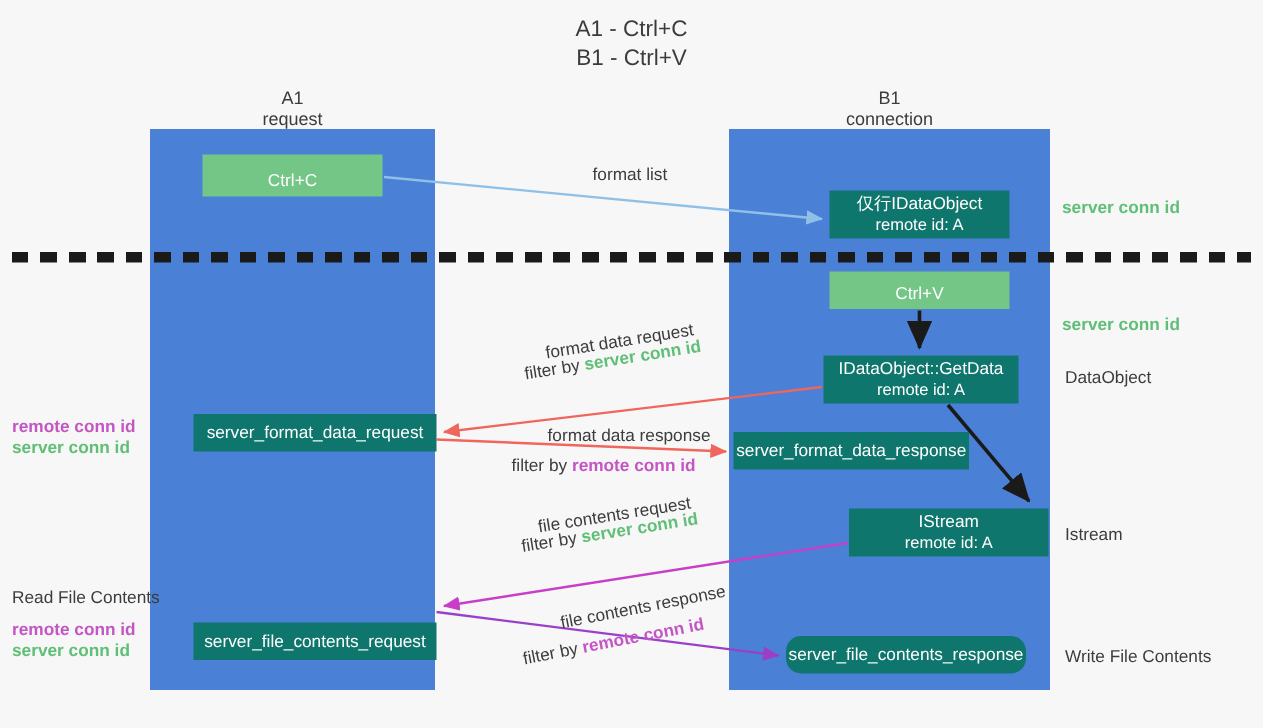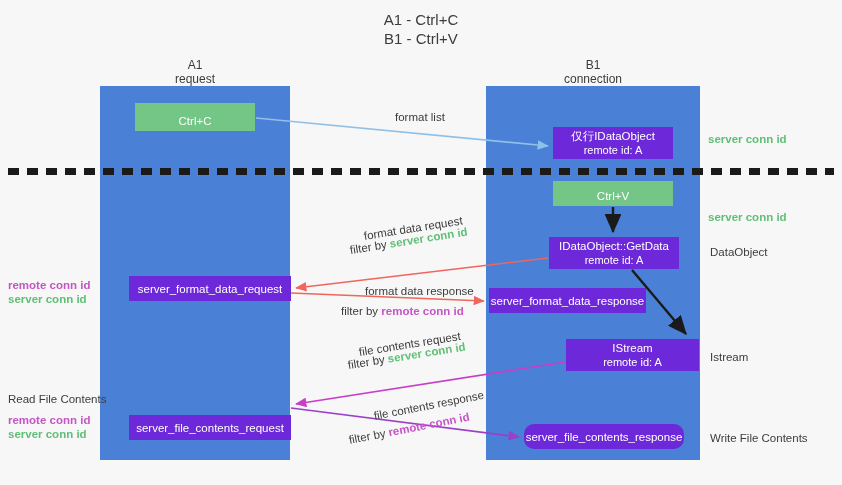--- a/index.html
+++ b/index.html
@@ -37,21 +37,21 @@
   }
 
   
   .box{
     position:absolute;box-sizing:border-box;
     display:flex;flex-direction:column;align-items:center;justify-content:center;
     color:#ffffff;font-size:11.5px;line-height:14px;text-align:center;
     padding:3px 4px;
   }
   .box.green{background:#74c686;justify-content:flex-end;}
-  .box.orange{background:#6d28d9;}
+  .box.orange{background:#0f766e;}
   .box .l2{font-size:11px;}
 
   #box-ctrl-c{left:135px;top:103px;width:120px;height:28px;}
   #box-idataobject{left:553px;top:127px;width:120px;height:32px;}
   #box-ctrl-v{left:553px;top:181px;width:120px;height:25px;}
   #box-getdata{left:549px;top:237px;width:130px;height:32px;}
   #box-istream{left:566px;top:339px;width:133px;height:32px;}
   #box-sfdq{left:129px;top:276px;width:162px;height:25px;}
   #box-sfdr{left:489px;top:288px;width:157px;height:25px;}
   #box-sfcq{left:129px;top:393px;width:162px;height:25px;margin-top:22px;}

